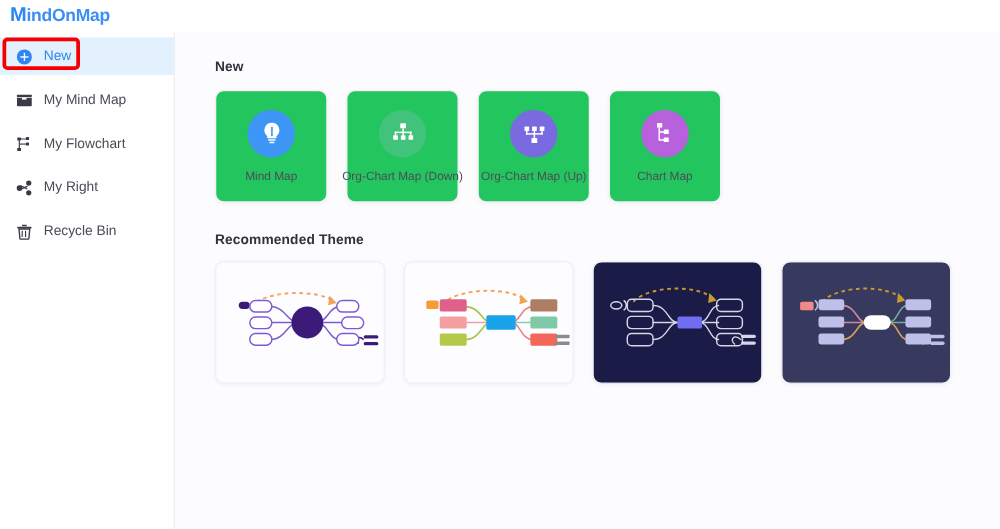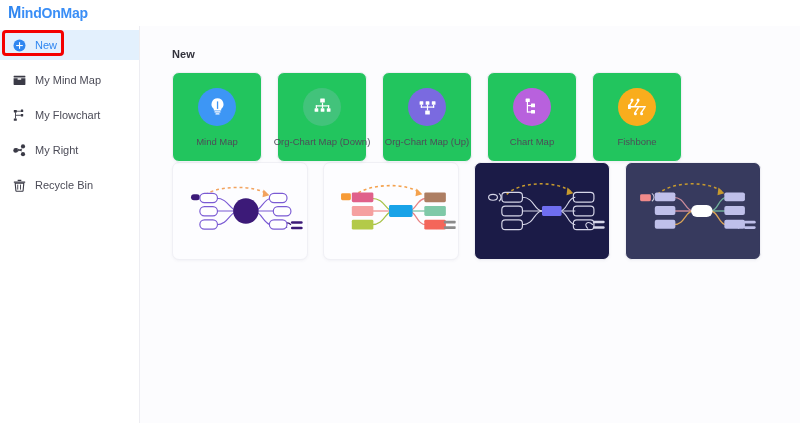--- a/index.html
+++ b/index.html
@@ -335,41 +335,25 @@
               <rect x="4.8" y="5.6" width="1.2" height="11.0" fill="#fff"></rect>
               <rect x="5.6" y="9.0" width="3.6" height="1.2" fill="#fff"></rect>
               <rect x="5.6" y="15.4" width="3.6" height="1.2" fill="#fff"></rect>
               <rect x="9.0" y="7.6" width="4.0" height="3.6" rx="0.5" fill="#fff"></rect>
               <rect x="9.0" y="14.0" width="4.0" height="3.6" rx="0.5" fill="#fff"></rect>
             </svg>
           </div>
           <div class="card-label">Chart Map</div>
         </div>
 
-        <div class="card">
-          <div class="disc" style="background:#f9ad1d">
-            <svg width="22" height="22" viewBox="0 0 22 22">
-              <rect x="2.0" y="10.0" width="18.0" height="1.5" rx="0.7" fill="#fff"></rect>
-              <rect x="2.0" y="8.4" width="2.8" height="4.6" rx="0.6" fill="#fff"></rect>
-              <rect x="6.2" y="4.0" width="1.4" height="7.0" transform="rotate(34 6.2 4.0)" fill="#fff"></rect>
-              <rect x="12.2" y="4.0" width="1.4" height="7.0" transform="rotate(34 12.2 4.0)" fill="#fff"></rect>
-              <rect x="9.2" y="17.6" width="1.4" height="7.0" transform="rotate(214 9.2 17.6)" fill="#fff"></rect>
-              <rect x="15.4" y="17.6" width="1.4" height="7.0" transform="rotate(214 15.4 17.6)" fill="#fff"></rect>
-              <circle cx="6.0" cy="4.0" r="1.5" fill="#fff"></circle>
-              <circle cx="12.0" cy="4.0" r="1.5" fill="#fff"></circle>
-              <circle cx="9.4" cy="17.8" r="1.5" fill="#fff"></circle>
-              <circle cx="15.6" cy="17.8" r="1.5" fill="#fff"></circle>
-            </svg>
-          </div>
-          <div class="card-label">Fishbone</div>
-        </div>
-
-
-      </div>
-
+
+
+      </div>
+
+      <div class="section-title theme-title">Recommended Theme</div>
 
       <div class="theme-row">
 
         <div class="theme-card" style="background:#fdfdff">
           <svg viewBox="0 0 136 98" preserveAspectRatio="xMidYMid meet">
             <path d="M28 36 C40 22, 84 22, 96 32" stroke="#f2a35e" stroke-width="1.6" fill="none" stroke-dasharray="3,3"></path>
             <path d="M92 27 L98 33 L91 35 Z" fill="#f2a35e"></path>
             <path d="M44 36 C56 36, 58 49, 66 49" stroke="#7b5bd4" stroke-width="1.2" fill="none"></path>
             <path d="M44 49 L66 49" stroke="#7b5bd4" stroke-width="1.2" fill="none"></path>
             <path d="M44 63 C56 63, 58 49, 66 49" stroke="#7b5bd4" stroke-width="1.2" fill="none"></path>

